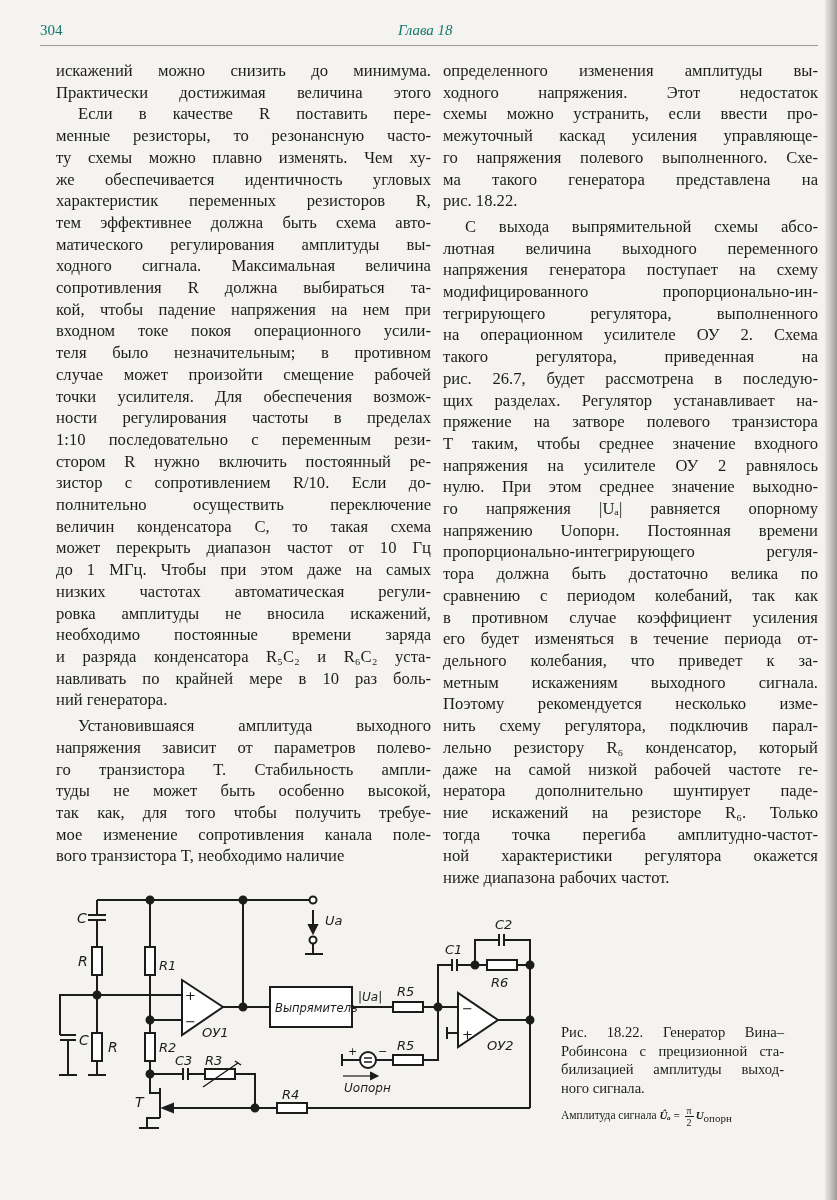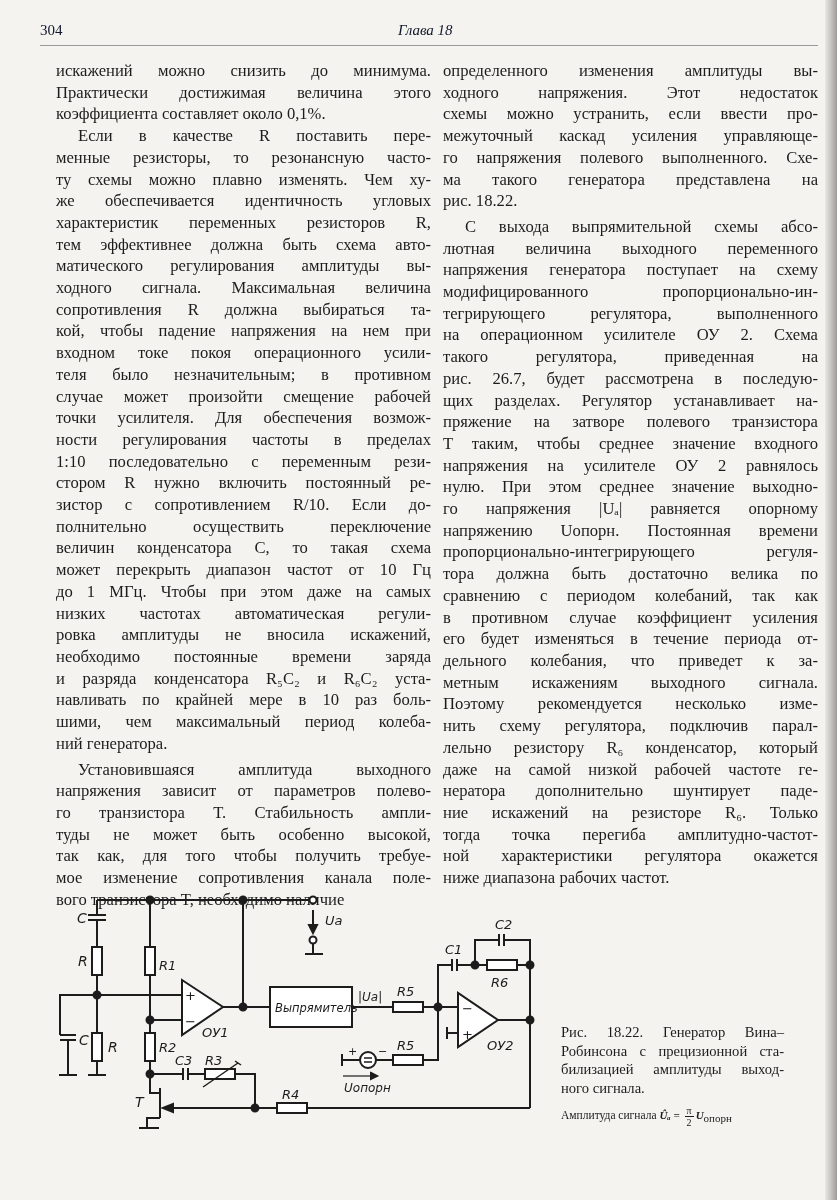--- a/index.html
+++ b/index.html
@@ -8,21 +8,21 @@
     background: #f4f3ef;
     font-family: "Liberation Serif", "DejaVu Serif", serif;
     color: #1c1c1c;
   }
   .edge-shadow {
     position: absolute; top: 0; right: 0; width: 12px; height: 1200px;
     background: linear-gradient(to right, #e9e8e3, #bdbcb8 60%, #9c9b98);
   }
   .running-head {
     position: absolute; left: 40px; top: 22px; width: 778px; height: 22px;
-    font-size: 15px; color: #0f172a; text-decoration: underline;
+    font-size: 15px; color: #0f766e; text-decoration: underline;
   }
   .page-number { position: absolute; left: 0; top: 0; font-family: "Liberation Serif", serif; }
   .chapter-label { position: absolute; left: 358px; top: 0; font-style: italic; }
   .head-rule {
     position: absolute; left: 40px; top: 45px; width: 778px; height: 0;
     border-top: 1px solid #9a9a9a;
   }
   .col {
     position: absolute; top: 60px; width: 375px;
     font-size: 16.6px; line-height: 21.7px;
@@ -61,21 +61,20 @@
 
 <div class="running-head">
   <span class="page-number">304</span>
   <span class="chapter-label">Глава 18</span>
 </div>
 <div class="head-rule"></div>
 
 <div class="col col-left" id="colL">
     <span class="ln">искажений можно снизить до минимума.</span>
     <span class="ln">Практически достижимая величина этого</span>
-    <span class="ln last">коэффициента составляет около 0,1%.</span>
     <span class="ln" style="text-indent: 22px;">Если в качестве R поставить пере-</span>
     <span class="ln">менные резисторы, то резонансную часто-</span>
     <span class="ln">ту схемы можно плавно изменять. Чем ху-</span>
     <span class="ln">же обеспечивается идентичность угловых</span>
     <span class="ln">характеристик переменных резисторов R,</span>
     <span class="ln">тем эффективнее должна быть схема авто-</span>
     <span class="ln">матического регулирования амплитуды вы-</span>
     <span class="ln">ходного сигнала. Максимальная величина</span>
     <span class="ln">сопротивления R должна выбираться та-</span>
     <span class="ln">кой, чтобы падение напряжения на нем при</span>
@@ -89,21 +88,20 @@
     <span class="ln">зистор с сопротивлением R/10. Если до-</span>
     <span class="ln">полнительно осуществить переключение</span>
     <span class="ln">величин конденсатора C, то такая схема</span>
     <span class="ln">может перекрыть диапазон частот от 10 Гц</span>
     <span class="ln">до 1 МГц. Чтобы при этом даже на самых</span>
     <span class="ln">низких частотах автоматическая регули-</span>
     <span class="ln">ровка амплитуды не вносила искажений,</span>
     <span class="ln">необходимо постоянные времени заряда</span>
     <span class="ln">и разряда конденсатора R₅C₂ и R₆C₂ уста-</span>
     <span class="ln">навливать по крайней мере в 10 раз боль-</span>
-    <span class="ln">шими, чем максимальный период колеба-</span>
     <span class="ln last">ний генератора.</span>
     <div class="gap"></div>
     <span class="ln" style="text-indent: 22px;">Установившаяся амплитуда выходного</span>
     <span class="ln">напряжения зависит от параметров полево-</span>
     <span class="ln">го транзистора T. Стабильность ампли-</span>
     <span class="ln">туды не может быть особенно высокой,</span>
     <span class="ln">так как, для того чтобы получить требуе-</span>
     <span class="ln">мое изменение сопротивления канала поле-</span>
     <span class="ln last">вого транзистора T, необходимо наличие</span>
   </div>

